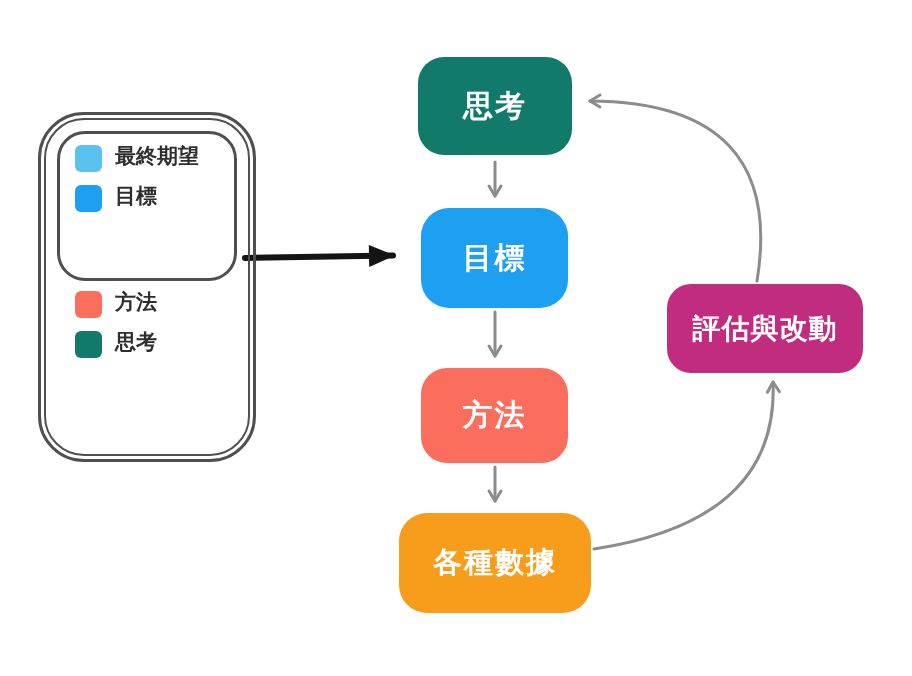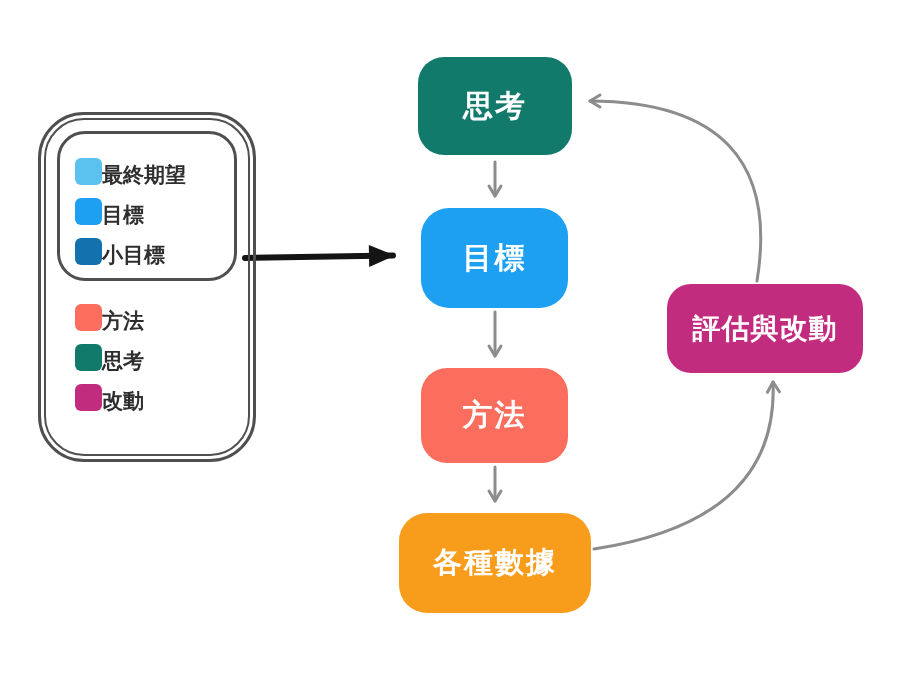--- a/index.html
+++ b/index.html
@@ -67,21 +67,22 @@
     position: absolute;
     left: 34px;
     display: flex;
     flex-direction: column;
   }
   .legend-group-goals { top: 30px; }
   .legend-group-flow  { top: 176px; }
   .legend-row {
     height: 40px;
     display: flex;
-    align-items: flex-end;
+    align-items: flex-start;
+    gap: 13px;
   }
   .swatch {
     width: 27px; height: 27px;
     border-radius: 6px;
     flex: 0 0 auto;
   }
   .legend-label {
     font-size: 21px;
     font-weight: bold;
     color: #2e2e2e;
@@ -117,38 +118,30 @@
 
     <div class="legend-group legend-group-goals">
       <div class="legend-row">
         <span class="swatch" style="background-color: rgb(91, 194, 239);"></span>
         <span class="legend-label">最終期望</span>
       </div>
       <div class="legend-row">
         <span class="swatch" style="background-color: rgb(29, 160, 242);"></span>
         <span class="legend-label">目標</span>
       </div>
-      <div class="legend-row">
-        <span class="swatch" style="background-color: rgb(19, 113, 173);"></span>
-        <span class="legend-label">小目標</span>
-      </div>
     </div>
 
     <div class="legend-group legend-group-flow">
       <div class="legend-row">
         <span class="swatch" style="background-color: rgb(251, 109, 92);"></span>
         <span class="legend-label">方法</span>
       </div>
       <div class="legend-row">
         <span class="swatch" style="background-color: rgb(18, 122, 106);"></span>
         <span class="legend-label">思考</span>
-      </div>
-      <div class="legend-row">
-        <span class="swatch" style="background-color: rgb(194, 44, 126);"></span>
-        <span class="legend-label">改動</span>
       </div>
     </div>
   </div>
 
   <div class="node node-think" style="background-color: rgb(18, 122, 106);">思考</div>
 
   <div class="node node-goal" style="background-color: rgb(29, 160, 242);">目標</div>
 
   <div class="node node-method" style="background-color: rgb(251, 109, 92);">方法</div>
 

